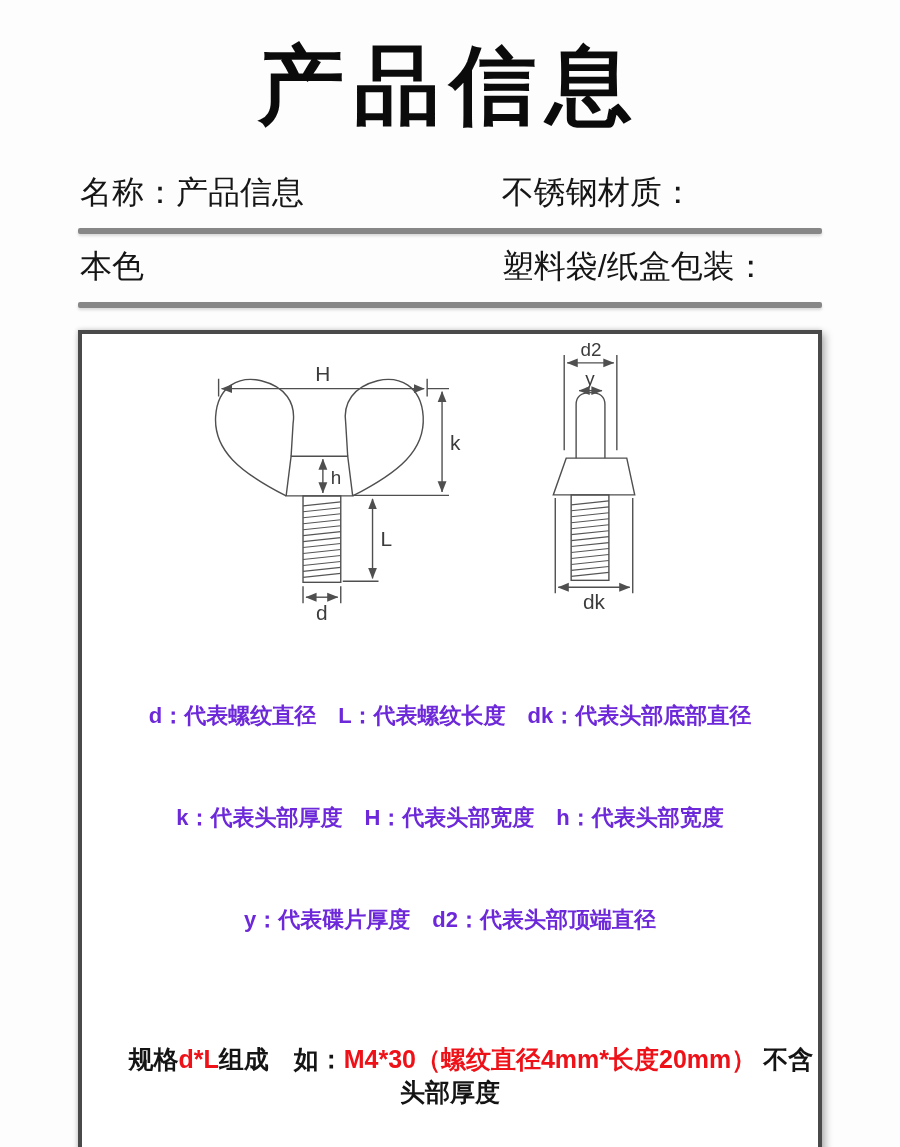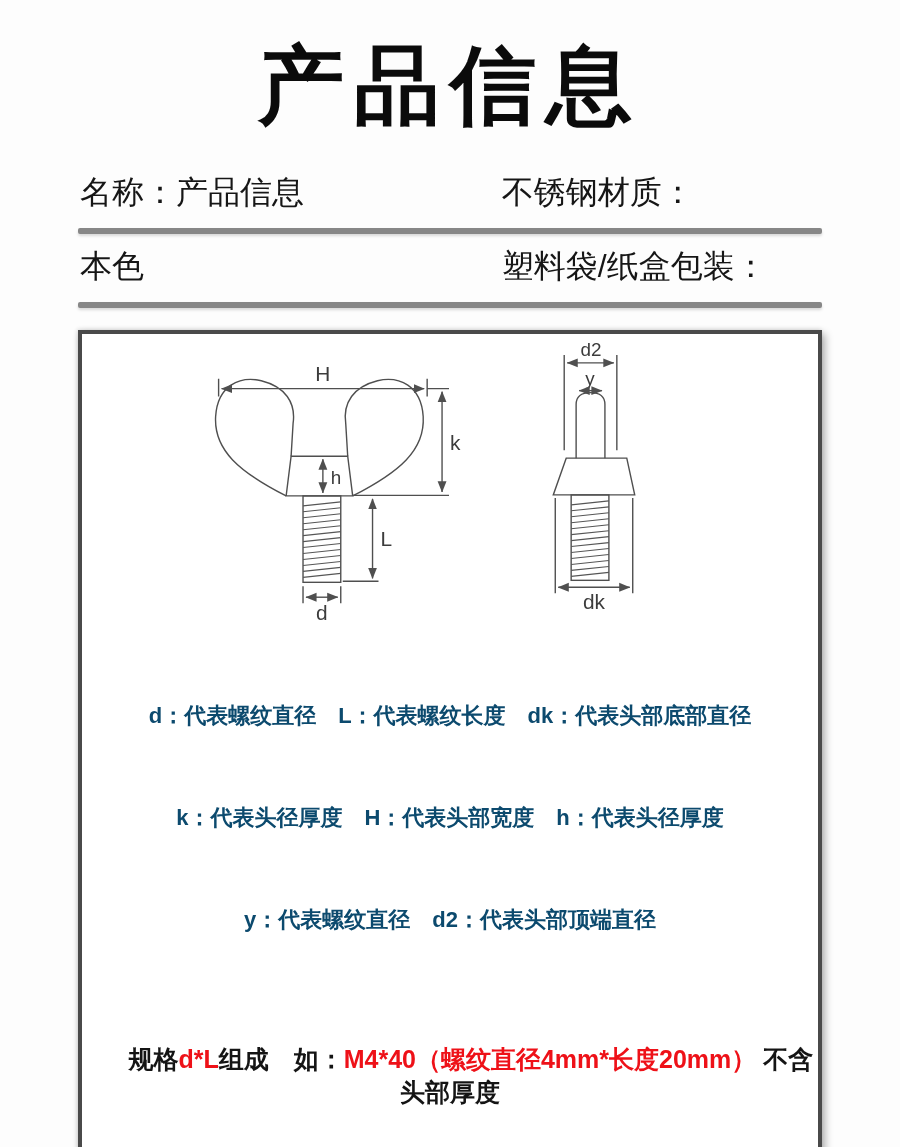--- a/index.html
+++ b/index.html
@@ -28,21 +28,21 @@
     border:4px solid #4a4a4a;
     box-shadow:3px 4px 8px rgba(0,0,0,.32), -1px -1px 4px rgba(0,0,0,.12);
     padding:5px 0 12px;
   }
   .diagram{display:block;width:100%;height:288px;}
   .diagram .ln{stroke:#4f4f4f;stroke-width:1.4;fill:none;}
   .diagram .thr{stroke:#565656;stroke-width:1.1;fill:none;}
   .diagram text{fill:#3c3c3c;font-size:21px;font-family:"Liberation Sans","DejaVu Sans",sans-serif;}
   .diagram text.small{font-size:19px;}
   .defs{margin-top:4px;text-align:center;font-weight:bold;font-size:22px;
-        line-height:34px;color:#0c4a6e;white-space:pre-wrap;}
+        line-height:34px;color:#6d28d9;white-space:pre-wrap;}
   .spec{margin-top:9px;text-align:center;font-weight:bold;font-size:25px;
         color:#141414;white-space:pre-wrap;}
   .spec .red{color:#ee1118;margin-top:44px;}
 </style>
 </head>
 <body>
 
 <div class="page">
 
   <h1 class="title">产品信息</h1>
@@ -123,22 +123,22 @@
         <path class="thr" d="M492,167 L530,163 M492,173 L530,169 M492,179 L530,175 M492,185 L530,181 M492,191 L530,187 M492,197 L530,193 M492,203 L530,199 M492,209 L530,205 M492,215 L530,211 M492,221 L530,217 M492,227 L530,223 M492,233 L530,229 M492,239 L530,235"></path>
 
         <path class="ln" d="M476,160 V256 M554,160 V256"></path>
         <line class="ln" x1="479" y1="250" x2="551" y2="250" marker-start="url(#ar)" marker-end="url(#ar)"></line>
         <text x="515" y="272" text-anchor="middle">dk</text>
       </g>
     </svg>
 
     <div class="defs">
       <div>d：代表螺纹直径　L：代表螺纹长度　dk：代表头部底部直径</div>
-      <div>k：代表头径厚度　H：代表头部宽度　h：代表头径厚度</div>
-      <div>y：代表螺纹直径　d2：代表头部顶端直径</div>
+      <div>k：代表头部厚度　H：代表头部宽度　h：代表头部宽度</div>
+      <div>y：代表碟片厚度　d2：代表头部顶端直径</div>
     </div>
 
     <div class="spec">
-      <span>规格</span><span class="red">d*L</span><span>组成　如：</span><span class="red">M4*40（螺纹直径4mm*长度20mm）</span><span> 不含头部厚度</span>
+      <span>规格</span><span class="red">d*L</span><span>组成　如：</span><span class="red">M4*30（螺纹直径4mm*长度20mm）</span><span> 不含头部厚度</span>
     </div>
 
   </div>
 </div>
 
 </body></html>

